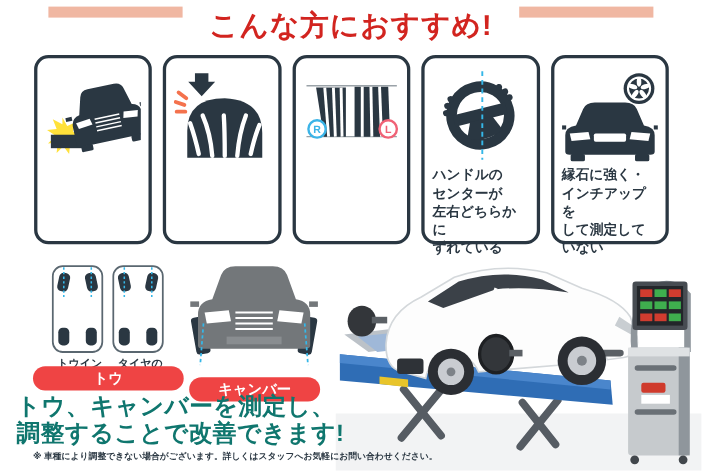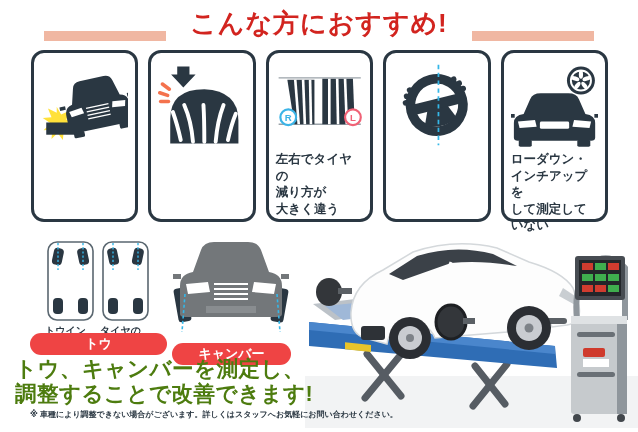--- a/index.html
+++ b/index.html
@@ -1,41 +1,41 @@
 <!DOCTYPE html>
 <html><head>
 <meta charset="utf-8">
 <style>
   html,body{margin:0;padding:0;background:#fff;}
   .page{position:relative;width:638px;height:432px;background:#fff;overflow:hidden;
         font-family:"Liberation Sans","DejaVu Sans",sans-serif;}
   
-  .title-row{position:absolute;top:6px;left:0;width:100%;display:flex;align-items:flex-end;justify-content:center;gap:24px;}
+  .title-row{position:absolute;top:6px;left:0;width:100%;display:flex;align-items:flex-start;justify-content:center;gap:24px;}
   .title-bar{width:122px;height:10px;background:#f0b7a2;}
   .title-text{color:#d2241f;font-size:26px;font-weight:bold;letter-spacing:1px;white-space:nowrap;}
   
   .boxes-row{position:absolute;top:50px;left:31px;width:577px;height:172px;display:flex;gap:10px;}
   .reco-box{flex:1;border:3px solid #2a3742;border-radius:13px;background:#fff;
             display:flex;flex-direction:column;padding:6px 7px 9px;box-sizing:border-box;}
   .icon-area{height:92px;position:relative;flex:none;}
   .icon-area svg{position:absolute;inset:0;width:100%;height:100%;}
   .caption{margin-top:auto;font-size:12.5px;font-weight:bold;color:#2a3742;line-height:1.32;white-space:pre-line;}
   
   .toe-wrap{position:absolute;left:45px;top:240px;width:110px;height:96px;}
   .toe-wrap svg{width:110px;height:82px;display:block;}
   .toe-labels{display:flex;font-size:10px;font-weight:bold;color:#2a3742;margin-top:2px;}
-  .toe-labels span{flex:1;text-align:left;white-space:nowrap;}
+  .toe-labels span{flex:1;text-align:center;white-space:nowrap;}
   .camber-wrap{position:absolute;left:168px;top:236px;width:126px;height:96px;}
   .camber-wrap svg{width:126px;height:96px;display:block;}
   .pill{position:absolute;top:333px;height:22px;background:#ef4444;border-radius:12px;
         color:#fff;font-size:13px;font-weight:bold;display:flex;align-items:center;justify-content:center;}
   .pill-toe{left:30px;width:137px;}
   .pill-camber{left:172px;width:119px;margin-top:10px;}
   
-  .headline{position:absolute;left:15px;top:357px;color:#4d7c0f;font-size:21.5px;font-weight:bold;
+  .headline{position:absolute;left:15px;top:357px;color:#0f766e;font-size:21.5px;font-weight:bold;
             line-height:1.17;white-space:pre-line;letter-spacing:0.5px;}
   .note{position:absolute;left:30px;top:409px;font-size:8px;color:#2a3742;font-weight:bold;}
   
   .photo{position:absolute;left:305px;top:226px;width:333px;height:202px;}
   .photo svg{width:100%;height:100%;display:block;}
 </style>
 </head>
 <body>
 
 <div class="page">
@@ -107,23 +107,20 @@
             <line x1="61" y1="16" x2="61" y2="68"></line>
               <line x1="70" y1="16" x2="71" y2="68"></line>
               <line x1="79" y1="16" x2="81" y2="68"></line>
           </g>
           <circle cx="14" cy="60" r="9" fill="#fff" stroke="#3cb4e7" stroke-width="2.5"></circle>
           <text x="14" y="64" text-anchor="middle" font-size="11" font-weight="bold" fill="#3cb4e7">R</text>
           <circle cx="88" cy="60" r="9" fill="#fff" stroke="#f06276" stroke-width="2.5"></circle>
           <text x="88" y="64" text-anchor="middle" font-size="11" font-weight="bold" fill="#f06276">L</text>
         </svg>
       </div>
-      <div class="caption">左右でタイヤの
-減り方が
-大きく違う</div>
     </div>
 
     <div class="reco-box">
       <div class="icon-area">
         <svg viewBox="0 0 100 92">
           <g transform="rotate(-14 50 46)">
             <circle cx="50" cy="46" r="30" fill="none" stroke="#2a3742" stroke-width="11"></circle>
             <rect x="22" y="39" width="56" height="12" fill="#2a3742"></rect>
             <path fill="#2a3742" d="M38,50 h24 l7,16 q-19,9 -38,0 z"></path>
             <g fill="#2a3742">
@@ -131,20 +128,24 @@
                 <circle cx="19" cy="28" r="3.2"></circle>
                 <circle cx="16" cy="35" r="3.2"></circle>
               <circle cx="76" cy="22" r="3.2"></circle>
                 <circle cx="81" cy="28" r="3.2"></circle>
                 <circle cx="84" cy="35" r="3.2"></circle>
             </g>
           </g>
           <line x1="52" y1="0" x2="52" y2="92" stroke="#35b7e8" stroke-width="2" stroke-dasharray="5,4"></line>
         </svg>
       </div>
+      <div class="caption">ハンドルの
+センターが
+左右どちらかに
+ずれている</div>
     </div>
 
     <div class="reco-box">
       <div class="icon-area">
         <svg viewBox="0 0 100 92">
           <g>
             <circle cx="80" cy="18" r="16" fill="#2a3742"></circle>
             <circle cx="80" cy="18" r="11.5" fill="none" stroke="#fff" stroke-width="2.2"></circle>
             <g fill="#fff">
               <ellipse cx="80" cy="11" rx="2.4" ry="5"></ellipse>
@@ -159,21 +160,21 @@
             <rect x="3" y="38" width="8" height="5" fill="#2a3742"></rect>
             <rect x="109" y="38" width="8" height="5" fill="#2a3742"></rect>
             <polygon fill="#fff" points="15,48 36,46 38,55 17,57"></polygon>
             <polygon fill="#fff" points="105,48 84,46 82,55 103,57"></polygon>
             <rect x="42" y="48" width="36" height="10" rx="2" fill="#fff"></rect>
             <rect x="16" y="73" width="16" height="9" rx="2" fill="#2a3742"></rect>
             <rect x="88" y="73" width="16" height="9" rx="2" fill="#2a3742"></rect>
           </g>
         </svg>
       </div>
-      <div class="caption">ローダウン・
+      <div class="caption">縁石に強く・
 インチアップを
 して測定して
 いない</div>
     </div>
   </div>
 
   <div class="toe-wrap">
     <svg viewBox="0 0 110 82">
 
       <g>

